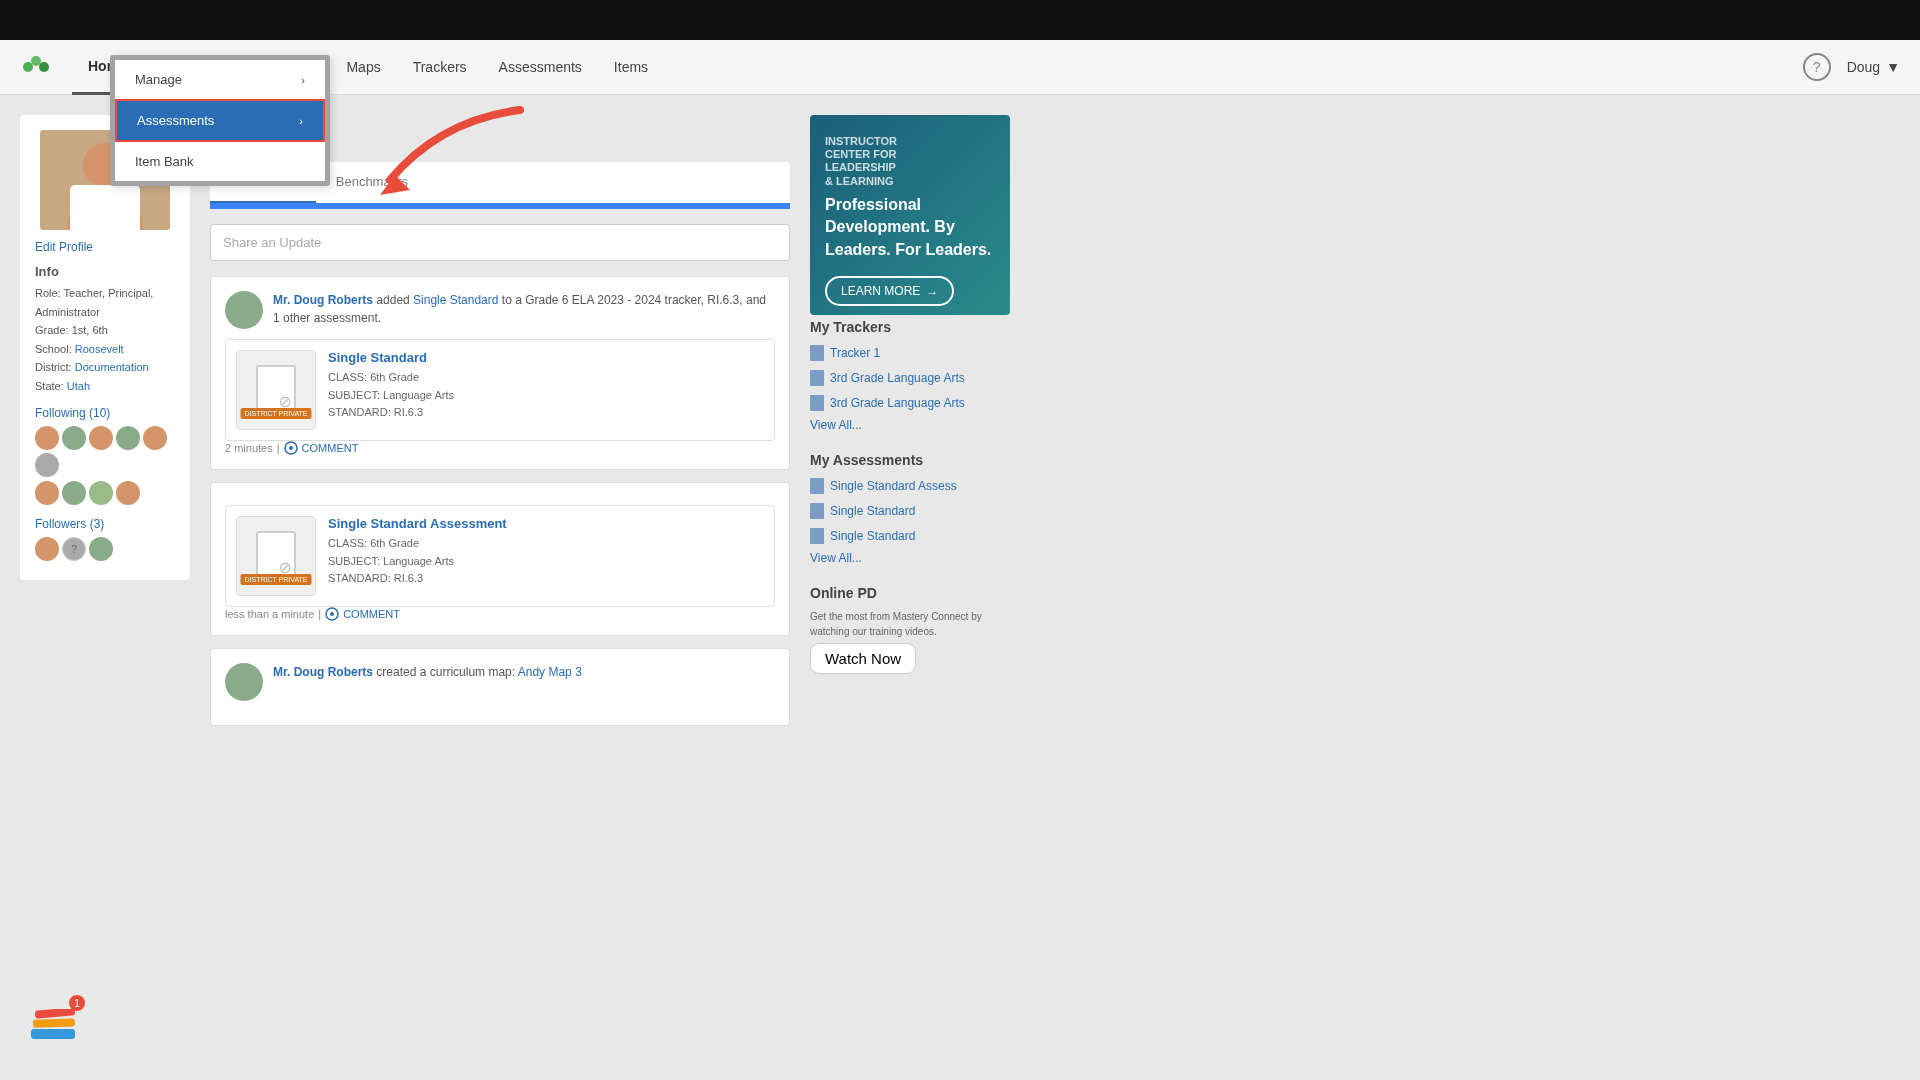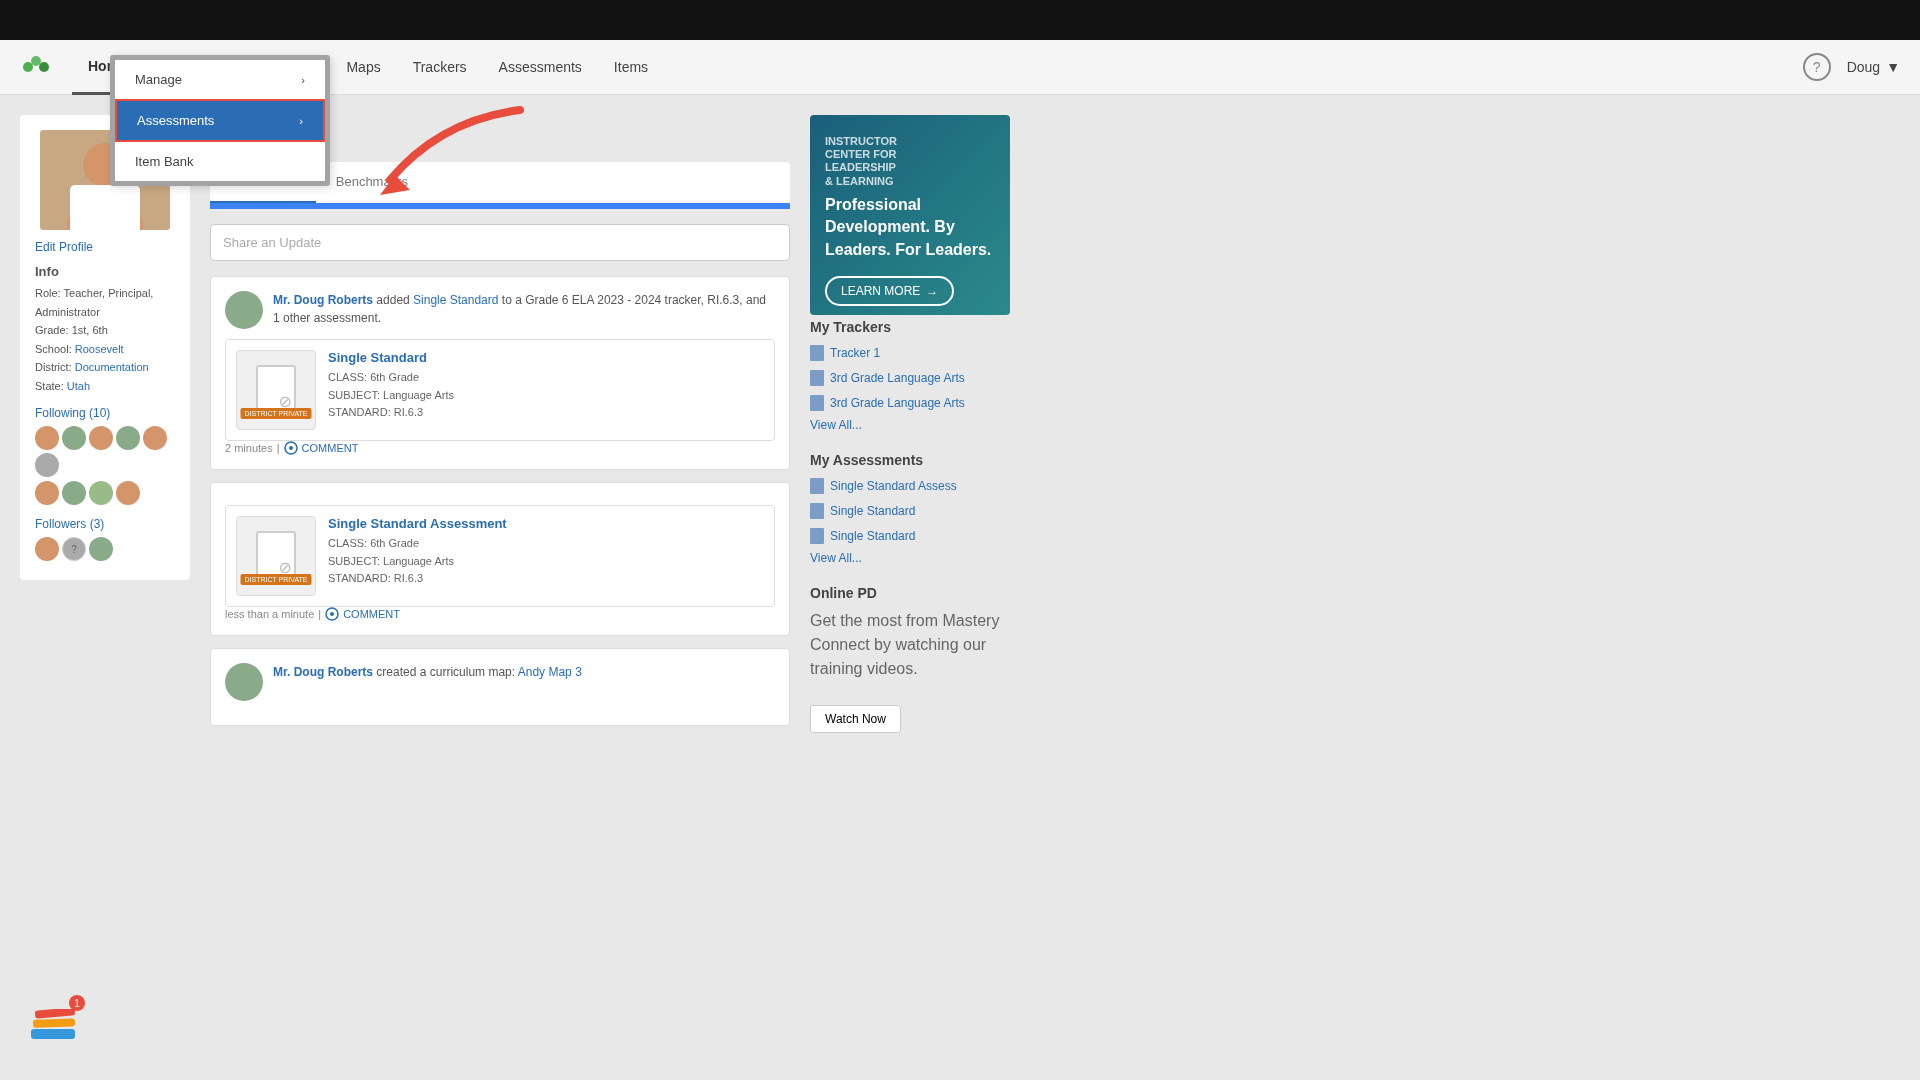--- a/index.html
+++ b/index.html
@@ -342,28 +342,28 @@
       padding: 2px 0;
     }
     .sidebar-list-item .doc-icon {
       width: 14px; height: 16px;
       background: #7a9cc5;
       border-radius: 1px;
       flex-shrink: 0;
     }
     .view-all-link { font-size: 12px; color: #2a6db5; cursor: pointer; margin-top: 4px; display: block; }
 
-    .online-pd p { font-size: 16px; color: #666; margin-bottom: 24px; line-height: 1.5; }
+    .online-pd p { font-size: 10px; color: #666; margin-bottom: 4px; line-height: 1.5; }
     .watch-now-btn {
       border: 1px solid #ccc;
       background: #fff;
       padding: 6px 14px;
-      font-size: 12px;
-      cursor: pointer;
-      border-radius: 3px;
+      font-size: 15px;
+      cursor: pointer;
+      border-radius: 9px;
     }
 
     
     .bottom-icon {
       position: fixed;
       bottom: 30px;
       left: 30px;
       z-index: 500;
     }
     .stack-icon {

